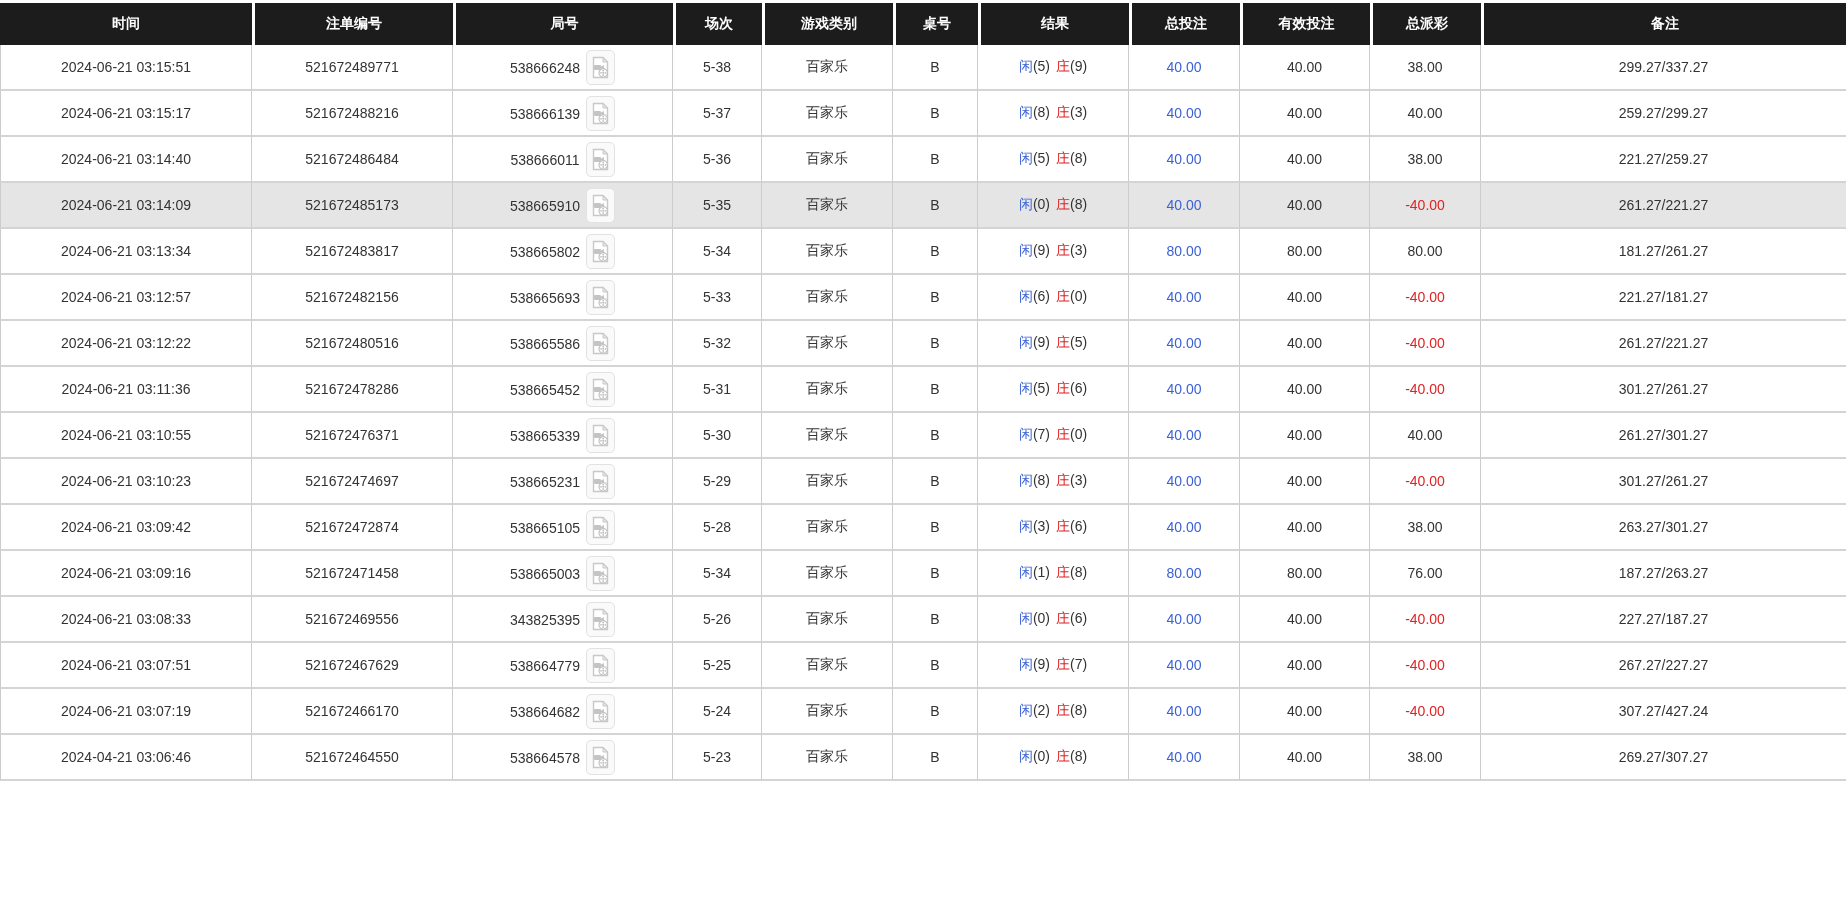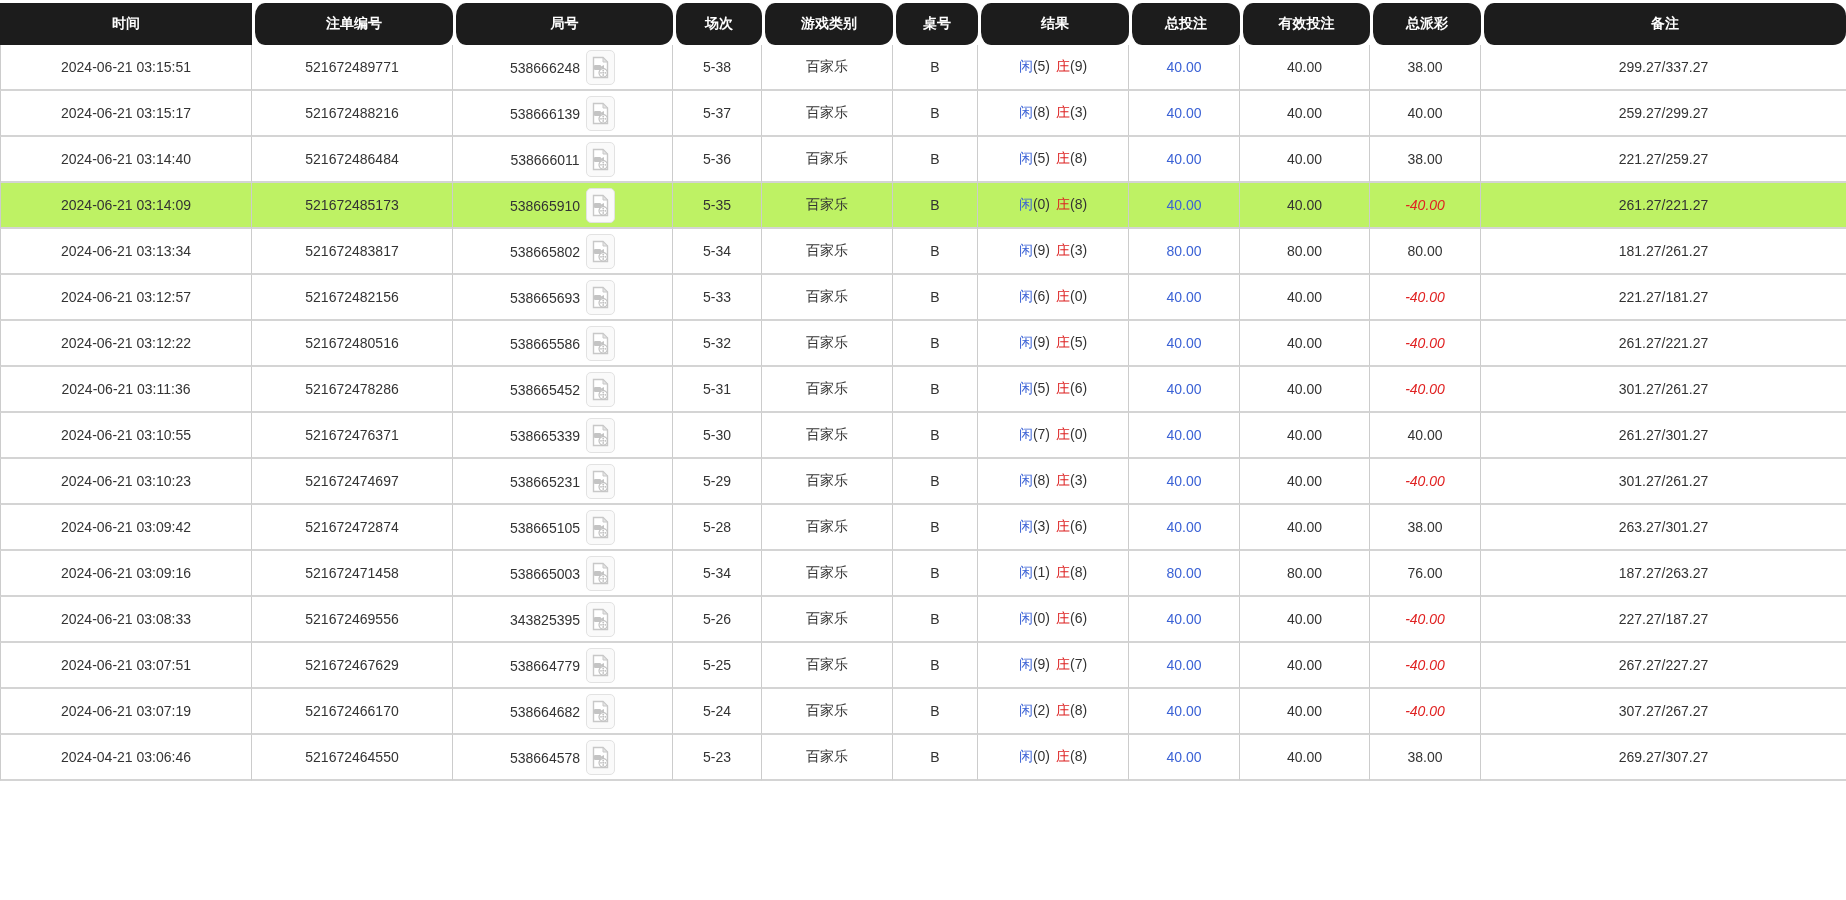--- a/index.html
+++ b/index.html
@@ -6,40 +6,40 @@
   body{
     width:1846px;height:900px;overflow:hidden;background:#ffffff;
     font-family:"Liberation Sans","DejaVu Sans",sans-serif;
   }
   .table-wrap{padding-top:3px;}
   table{border-collapse:separate;border-spacing:0;table-layout:fixed;width:1846px;}
   th{
     box-sizing:border-box;background:#1c1c1c;color:#ffffff;font-weight:bold;
     font-size:14px;height:28px;padding:12px;text-align:center;vertical-align:middle;
   }
-  th + th{border-left:3px solid #ffffff;border-radius:13px;}
+  th + th{border-left:3px solid #ffffff;}
   td{
     box-sizing:border-box;height:46px;padding:0 4px;text-align:center;vertical-align:middle;
     font-size:14px;color:#333333;background:#ffffff;
     border-bottom:2px solid #d4d4d4;border-right:1px solid #cccccc;
   }
   td:first-child{border-left:1px solid #cccccc;}
   td:last-child{border-right:none;}
-  tr.hl td{background:#bef264;margin-left:12px;}
+  tr.hl td{background:#e5e5e5;margin-left:12px;}
   .rn{vertical-align:middle;}
   .vbtn{
     display:inline-flex;align-items:center;justify-content:center;
     width:29px;height:35px;margin-left:6px;padding:0;vertical-align:middle;
     border:1px solid #e2e2e2;border-radius:5px;background:#fafafa;cursor:pointer;
   }
   .pl{color:#3b62d5;}
   .bk{color:#dd2222;margin-left:6px;}
   .sc{color:#333333;}
   a.betlink{color:#3b62d5;text-decoration:none;cursor:pointer;}
-  td.payout.neg{color:#e02222;font-style:italic;}
+  td.payout.neg{color:#e02222;}
 </style>
 </head>
 <body>
 
 <div class="table-wrap">
   <table>
     <colgroup>
       <col style="width:252px">
         <col style="width:201px">
         <col style="width:220px">
@@ -449,21 +449,21 @@
                 <circle cx="14.4" cy="16.8" r="0.9" fill="#c0c0c0"></circle>
               </svg>
             </button></td>
           <td>5-24</td>
           <td>百家乐</td>
           <td>B</td>
           <td><span class="pl">闲</span><span class="sc">(2)</span><span class="bk">庄</span><span class="sc">(8)</span></td>
           <td><a class="betlink">40.00</a></td>
           <td>40.00</td>
           <td class="payout neg">-40.00</td>
-          <td>307.27/267.27</td>
+          <td>307.27/427.24</td>
         </tr>
         <tr>
           <td>2024-04-21 03:06:46</td>
           <td>521672464550</td>
           <td><span class="rn">538664578</span><button class="vbtn">
               <svg width="19" height="23" viewBox="0 0 19 23">
                 <path d="M2.5 1.5 h9.5 l4.5 4.5 v15.5 h-14 z" fill="#ffffff" stroke="#c8c8c8" stroke-width="1.4"></path>
                 <path d="M12 1.5 v4.5 h4.5 z" fill="#e6e6e6" stroke="#c8c8c8" stroke-width="1"></path>
                 <rect x="3" y="9" width="7" height="5" rx="1" fill="#c4c4c4"></rect>
                 <path d="M10 10.5 l3-1.5 v4.5 l-3-1.5 z" fill="#c4c4c4"></path>

